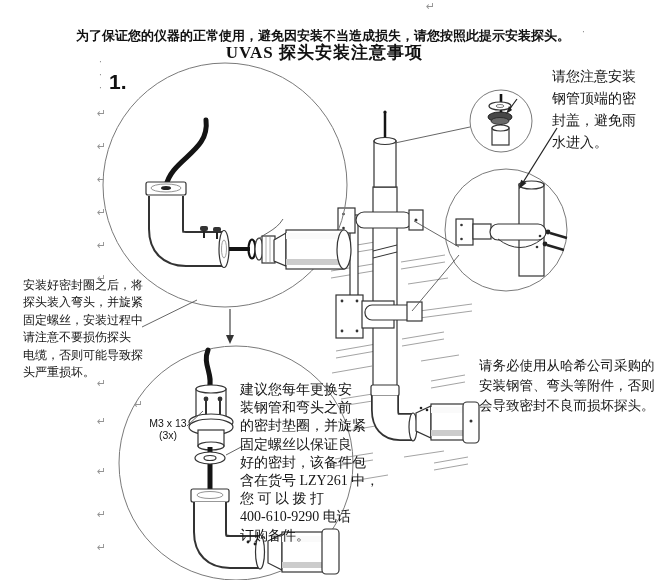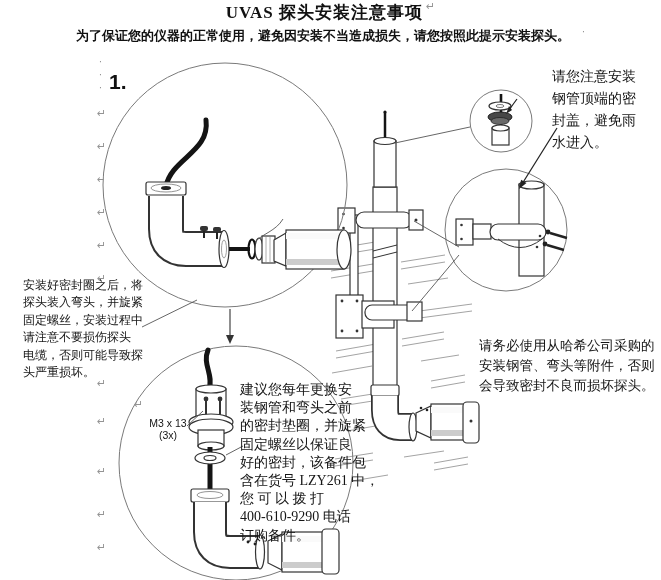--- a/index.html
+++ b/index.html
@@ -1,27 +1,27 @@
 <!DOCTYPE html>
 <html><head>
 <meta charset="utf-8">
 <style>
   html,body{margin:0;padding:0;background:#fff;}
   .page{position:relative;width:661px;height:580px;background:#ffffff;overflow:hidden;
         font-family:"Liberation Serif","DejaVu Serif",serif;color:#111;}
   .title-row{position:absolute;top:1px;left:0;width:661px;display:flex;justify-content:center;gap:3px;}
-  .doc-title{font-size:17px;font-weight:bold;letter-spacing:1px;}
+  .doc-title{font-size:17px;font-weight:bold;letter-spacing:1px;margin-top:40px;}
   .subtitle-row{position:absolute;top:27px;left:0;width:661px;display:flex;justify-content:center;gap:12px;}
   .doc-subtitle{font-size:13px;font-weight:bold;}
   .callout{position:absolute;white-space:pre-line;color:#151515;}
   .c-oring{left:213px;top:114px;font-size:15px;line-height:21px;}
   .c-cap{left:552px;top:66px;font-size:14px;line-height:22px;}
   .c-left{left:23px;top:277px;font-size:12px;line-height:17.4px;}
   .c-gasket{left:240px;top:381px;font-size:14px;line-height:18.2px;}
-  .c-acc{left:479px;top:336px;font-size:13.5px;line-height:20px;}
+  .c-acc{left:479px;top:356px;font-size:13.5px;line-height:20px;}
   .c-m3{left:144px;top:418px;width:48px;font-size:10.5px;line-height:11.5px;text-align:center;
         font-family:"Liberation Sans","DejaVu Sans",sans-serif;}
   .step-label{position:absolute;left:109px;top:70px;font-size:21px;font-weight:bold;
         font-family:"Liberation Sans","DejaVu Sans",sans-serif;}
   .mark{position:absolute;color:#949494;font-size:11px;font-family:"DejaVu Sans",sans-serif;line-height:11px;}
   .dotmark{font-size:9px;color:#8a8a8a;}
   svg{position:absolute;left:0;top:0;}
   .oln{fill:#ffffff;stroke:#333;stroke-width:1.2;}
   .thin{fill:none;stroke:#555;stroke-width:0.9;}
   .brick{fill:none;stroke:#989898;stroke-width:0.9;}

